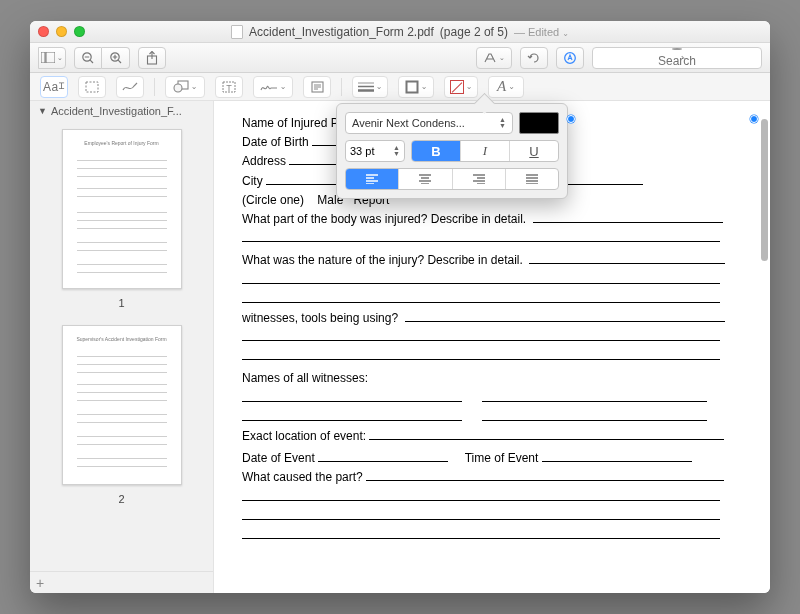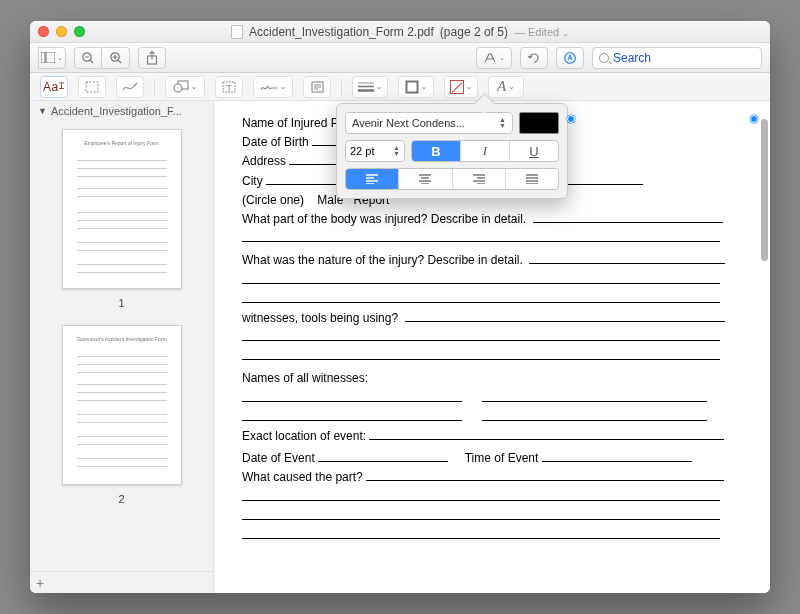--- a/index.html
+++ b/index.html
@@ -12,26 +12,26 @@
   .title { margin: 0 auto; font-size: 12px; color: #4b4b4b; display: flex; align-items: center; gap: 6px; }
   .title .small { color: #9a9a9a; font-size: 11px; }
   .pdf-ic { width: 12px; height: 14px; background: #fff; border: 1px solid #bfbfbf; border-radius: 1px; position: relative; }
   .toolbar { height: 30px; background: linear-gradient(#fafafa,#ececec); border-bottom: 1px solid #d3d3d3; display: flex; align-items: center; padding: 0 8px; gap: 8px; flex: 0 0 auto; }
   .tbtn { height: 22px; min-width: 28px; border-radius: 4px; background: linear-gradient(#ffffff,#f0f0f0); border: 1px solid #cfcfcf; color: #555; display: flex; align-items: center; justify-content: center; font-size: 11px; }
   .segment { display: flex; }
   .segment .tbtn { border-radius: 0; border-left-width: 0; }
   .segment .tbtn:first-child { border-radius: 4px 0 0 4px; border-left-width: 1px; }
   .segment .tbtn:last-child { border-radius: 0 4px 4px 0; }
   .spacer { flex: 1; }
-  .search { height: 22px; width: 170px; border-radius: 4px; border: 1px solid #cfcfcf; background: #fff; display: flex; align-items: center; padding: 0 6px; gap: 4px; color: #1d4ed8; font-size: 12px; }
+  .search { height: 22px; width: 170px; border-radius: 4px; border: 1px solid #cfcfcf; background: #fff; display: flex; align-items: center; padding: 0 6px; gap: 4px; color: #737373; font-size: 12px; flex-direction: column; }
   .sg { width: 10px; height: 10px; border: 1.3px solid #9a9a9a; border-radius: 50%; position: relative; }
   .sg::after { content: ""; position: absolute; width: 4px; height: 1.3px; background: #9a9a9a; transform: rotate(45deg); left: 8px; top: 8px; }
   .markupbar { height: 28px; background: #f5f5f5; border-bottom: 1px solid #e2e2e2; display: flex; align-items: center; gap: 10px; padding: 0 10px; flex: 0 0 auto; }
   .mtool { height: 22px; min-width: 28px; border-radius: 4px; background: #fff; border: 1px solid #e0e0e0; display: flex; align-items: center; justify-content: center; font-size: 11px; color: #666; position: relative; }
-  .mtool.active { color: #7f1d1d; border-color: #bcd8ff; }
+  .mtool.active { color: #737373; border-color: #bcd8ff; }
   .mtool .chev { font-size: 8px; margin-left: 2px; color: #888; }
   .mtool.colorbox { width: 34px; }
   .mtool.colorbox .sw { width: 14px; height: 14px; border: 1px solid #c44; background: #fff; position: relative; }
   .mtool.colorbox .sw::after { content: ""; position: absolute; left: -1px; right: -1px; top: 50%; height: 1px; background: #c44; transform: rotate(-45deg); }
   .content { flex: 1; display: flex; min-height: 0; }
   .sidebar { width: 184px; background: #f1f1f1; border-right: 1px solid #e3e3e3; display: flex; flex-direction: column; }
   .sb-head { font-size: 11px; color: #5a5a5a; padding: 4px 8px; display: flex; align-items: center; gap: 4px; }
   .sb-head .tri { font-size: 9px; }
   .thumbs { flex: 1; overflow: auto; padding: 8px 12px; display: flex; flex-direction: column; align-items: center; gap: 6px; }
   .thumb { width: 120px; height: 160px; background: #fff; border: 1px solid #d0d0d0; box-shadow: 0 1px 2px rgba(0,0,0,.15); position: relative; }
@@ -292,21 +292,21 @@
         <span>Avenir Next Condens...</span>
         <span style="font-size:7px;color:#666;line-height:6px;display:flex;flex-direction:column">
             <span>▲</span>
             <span>▼</span>
           </span>
       </div>
       <div class="colorwell"></div>
     </div>
     <div class="prow">
       <div class="stepper">
-        <span>22 pt</span>
+        <span>33 pt</span>
         <span class="arrows">
             <span>▲</span>
             <span>▼</span>
           </span>
       </div>
       <div class="styleseg">
         <div class="on" style="font-weight:700">B</div>
         <div style="font-style:italic;font-family:serif">I</div>
         <div style="text-decoration:underline">U</div>
       </div>

